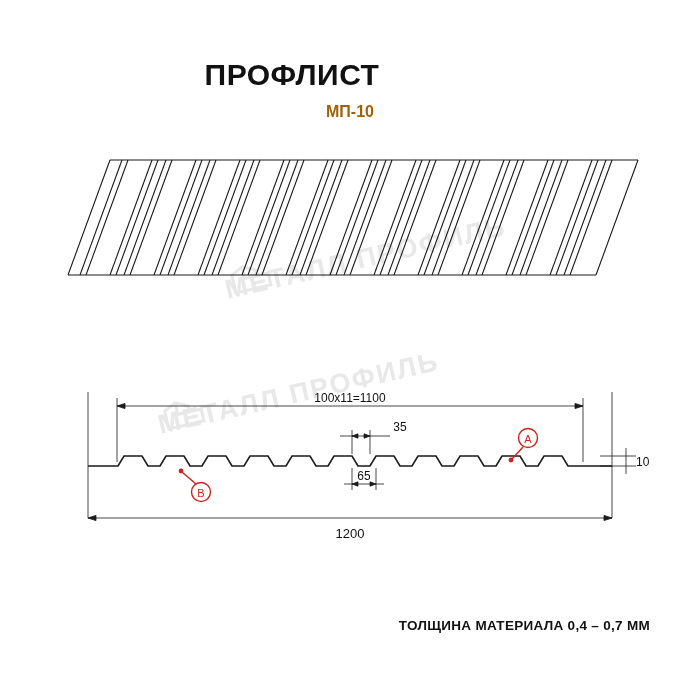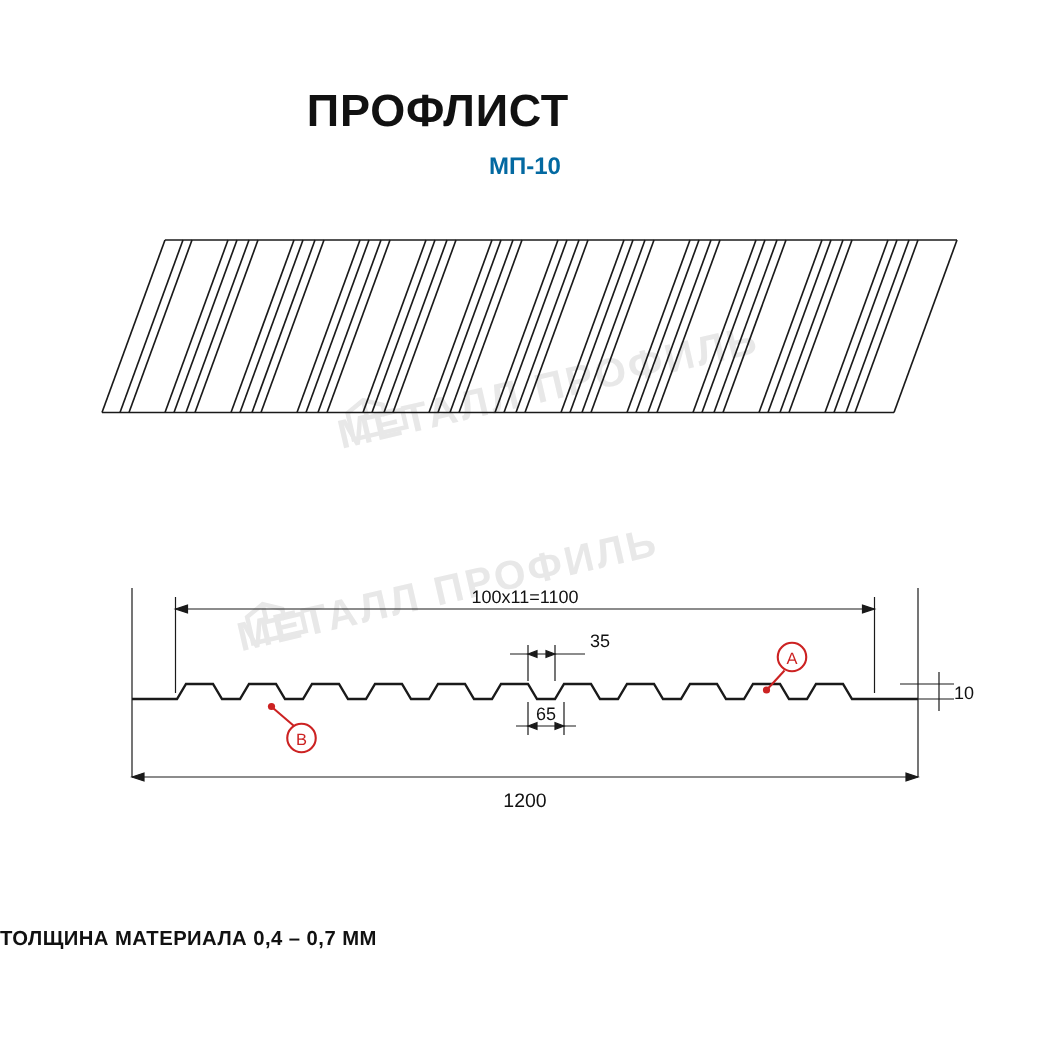--- a/index.html
+++ b/index.html
@@ -31,28 +31,28 @@
     color: #111;
   }
   .subtitle {
     position: absolute;
     top: 103px;
     left: 0;
     width: 700px;
     text-align: center;
     font-size: 16px;
     font-weight: bold;
-    color: #0369a1;
+    color: #a16207;
   }
   .footnote {
     position: absolute;
     top: 618px;
     left: 0;
     width: 650px;
-    text-align: left;
+    text-align: right;
     font-size: 13.5px;
     font-weight: bold;
     letter-spacing: 0.3px;
     color: #111;
   }
   .svg-layer {
     position: absolute;
     top: 0;
     left: 0;
   }

